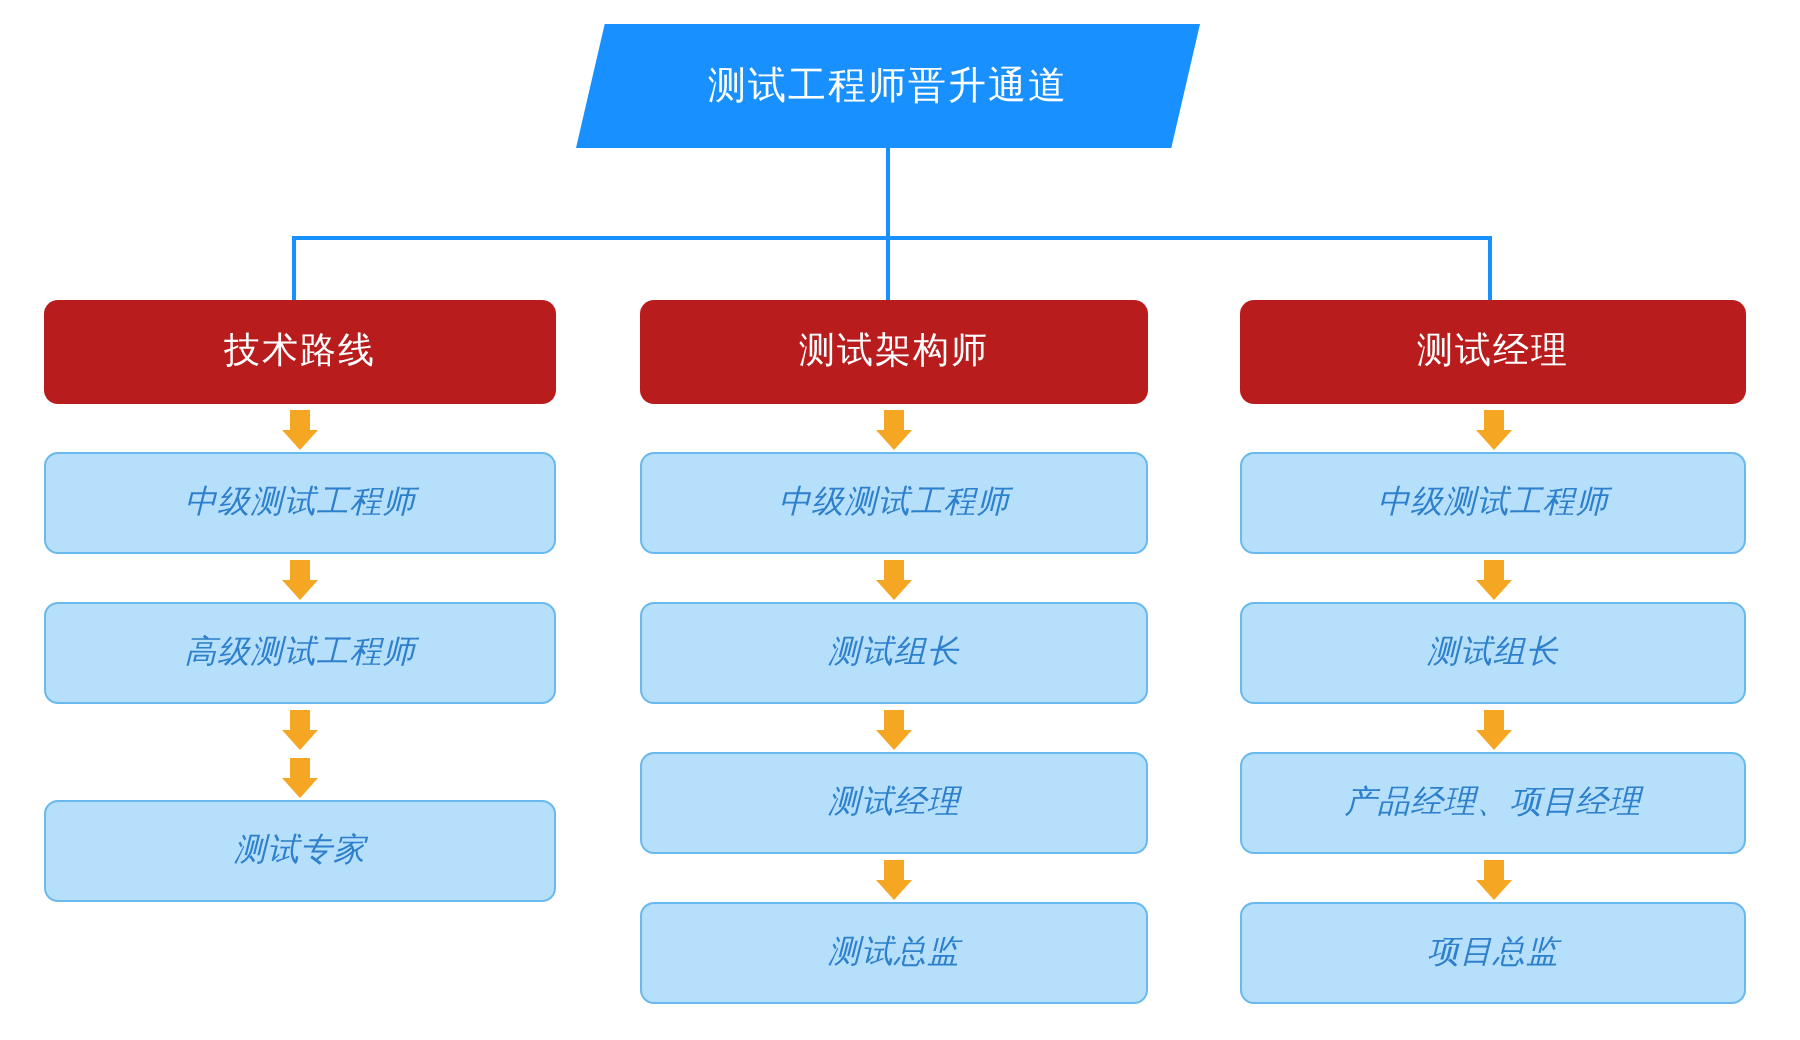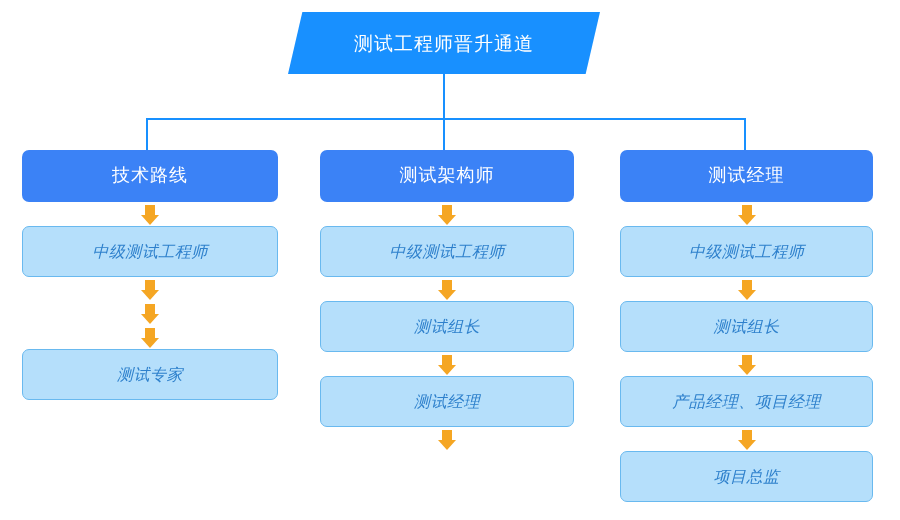--- a/index.html
+++ b/index.html
@@ -81,21 +81,21 @@
     width: 100%;
     height: 51px;
     border-radius: 7px;
     display: flex;
     align-items: center;
     justify-content: center;
     text-align: center;
     line-height: 1.2;
   }
   .node.head {
-    background: #3b82f6;
+    background: #b91c1c;
     color: #ffffff;
     font-size: 18px;
     letter-spacing: 1px;
     height: 52px;
     border: none;
     text-align: right;
   }
   .node.step {
     background: #b5dffb;
     border: 1px solid #69b9ef;
@@ -155,20 +155,23 @@
         <span class="shaft"></span>
         <span class="head"></span>
       </div>
     <div class="node step">
       <span>中级测试工程师</span>
     </div>
     <div class="arrow">
         <span class="shaft"></span>
         <span class="head"></span>
       </div>
+    <div class="node step">
+      <span>高级测试工程师</span>
+    </div>
     <div class="arrow">
         <span class="shaft"></span>
         <span class="head"></span>
       </div>
     <div class="arrow">
         <span class="shaft"></span>
         <span class="head"></span>
       </div>
     <div class="node step">
       <span>测试专家</span>
@@ -197,20 +200,23 @@
         <span class="shaft"></span>
         <span class="head"></span>
       </div>
     <div class="node step">
       <span>测试经理</span>
     </div>
     <div class="arrow">
         <span class="shaft"></span>
         <span class="head"></span>
       </div>
+    <div class="node step">
+      <span>测试总监</span>
+    </div>
   </div>
 
   <div class="col c3">
     <div class="node head">
       <span>测试经理</span>
     </div>
     <div class="arrow">
         <span class="shaft"></span>
         <span class="head"></span>
       </div>

